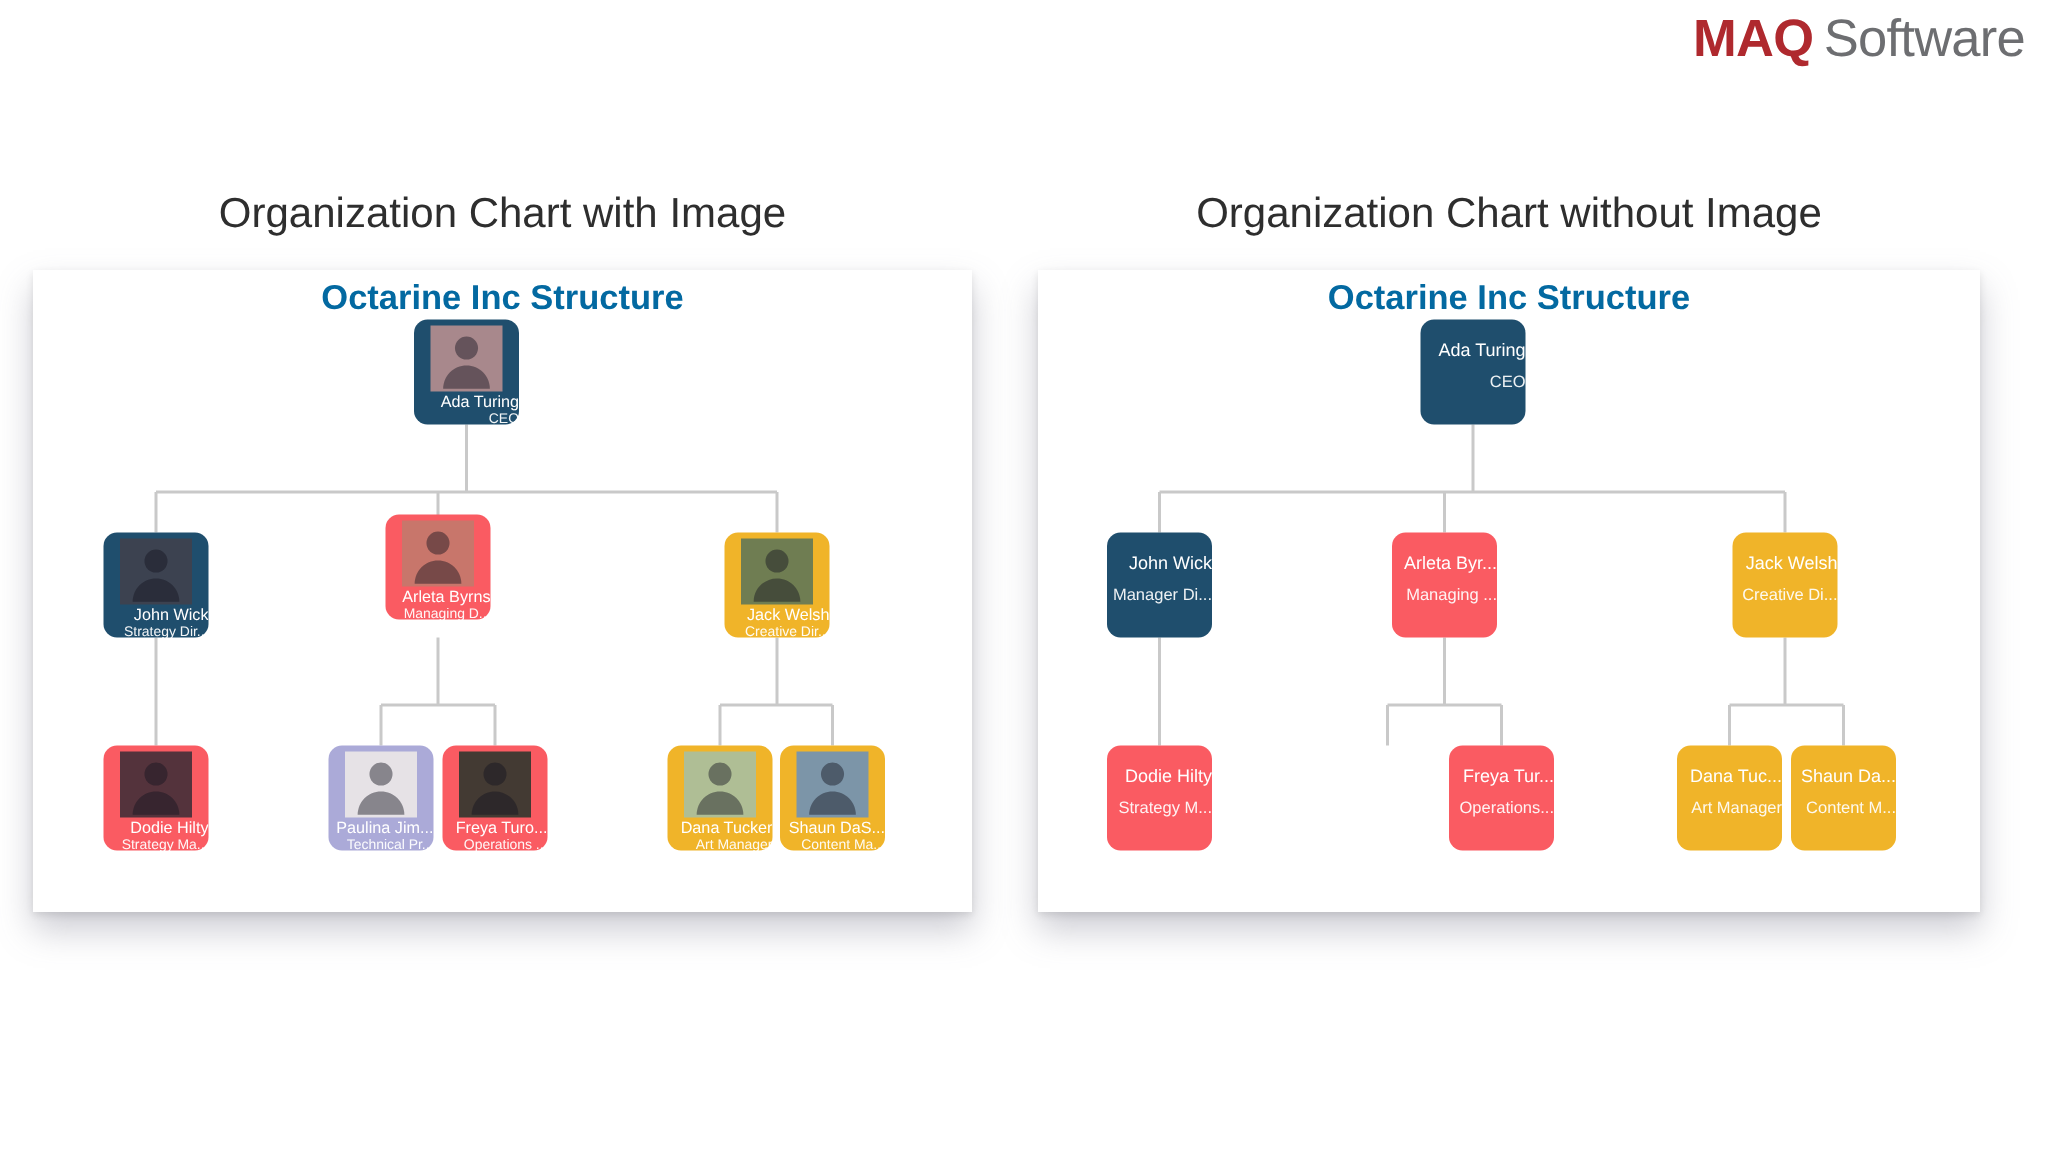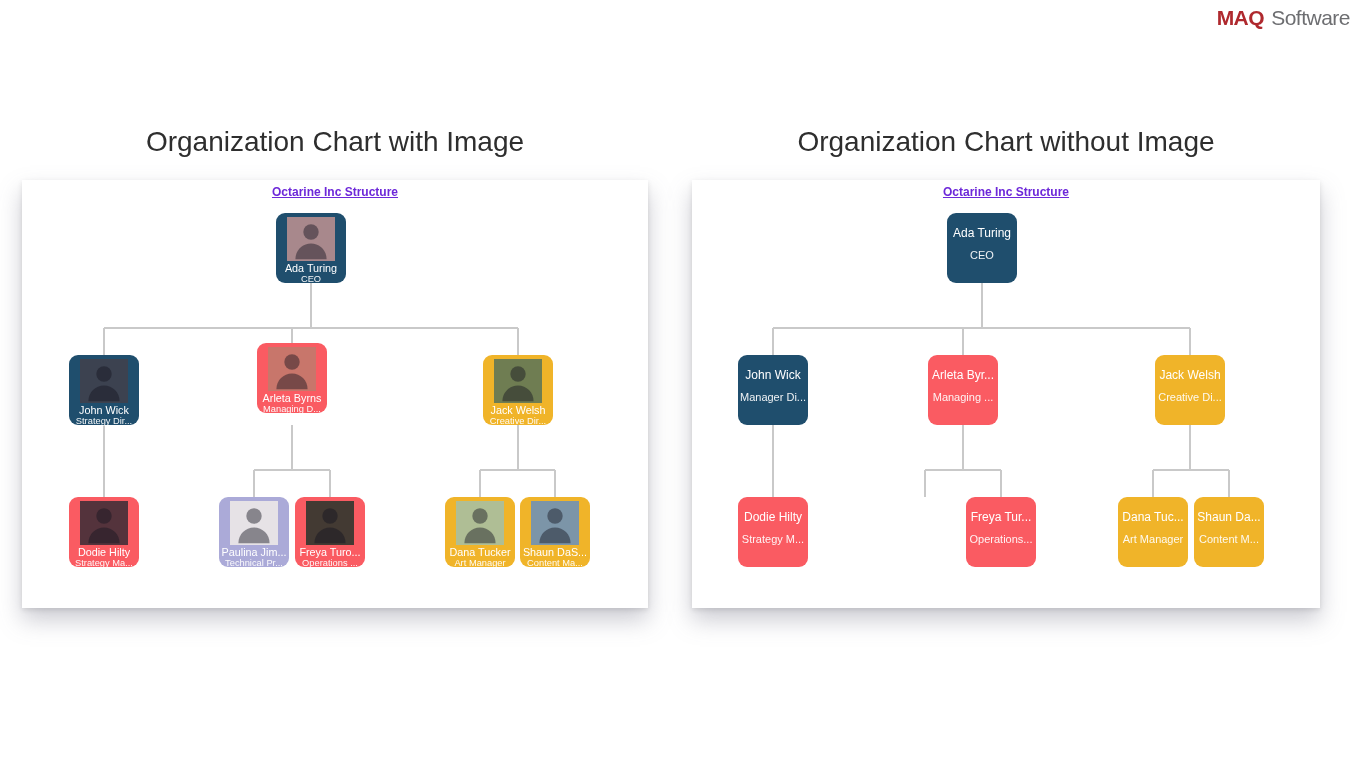--- a/index.html
+++ b/index.html
@@ -1,43 +1,43 @@
 <!DOCTYPE html>
 <html><head>
 <meta charset="utf-8">
 <style>
   html,body{margin:0;padding:0;background:#ffffff;}
   .page{position:relative;width:1366px;height:768px;background:#ffffff;overflow:hidden;
         font-family:"Liberation Sans", sans-serif;}
 
   
-  .logo{position:absolute;top:6px;right:16px;font-size:21px;letter-spacing:-0.5px;}
+  .logo{position:absolute;top:6px;right:16px;font-size:35px;letter-spacing:-0.5px;}
   .logo-brand{color:#AF292E;font-weight:700;}
   .logo-suffix{color:#6D6E71;font-weight:400;margin-left:7px;}
 
   
   .section-heading{position:absolute;top:126px;text-align:center;font-size:28px;
                    color:#2e2e2e;font-weight:400;}
   .heading-left{left:22px;width:626px;}
   .heading-right{left:692px;width:628px;}
 
   
   .panel{position:absolute;top:180px;height:428px;background:#ffffff;
          box-shadow:0 2px 5px rgba(0,0,0,0.10), 0 12px 22px rgba(110,110,130,0.35);}
   .panel-left{left:22px;width:626px;}
   .panel-right{left:692px;width:628px;}
 
   .chart-title{position:absolute;top:5px;left:0;right:0;text-align:center;
-               font-size:12px;font-weight:700;color:#6d28d9;text-decoration:underline;}
+               font-size:23px;font-weight:700;color:#0369a1;}
 
   .connector{position:absolute;}
 
   
   .node{position:absolute;width:70px;height:70px;border-radius:9px;color:#ffffff;
-        text-align:center;cursor:pointer;box-sizing:border-box;}
+        text-align:right;cursor:pointer;box-sizing:border-box;}
   .node .photo{width:48px;height:44px;margin:4px auto 0;overflow:hidden;}
   .photo svg{width:100%;height:100%;display:block;}
   .with-photo .node-name{font-size:10.8px;line-height:12px;margin-top:1px;white-space:nowrap;overflow:hidden;}
   .with-photo .node-role{font-size:9.3px;line-height:10px;opacity:.95;white-space:nowrap;overflow:hidden;}
   .no-photo .node-name{font-size:12px;margin-top:13px;white-space:nowrap;overflow:hidden;}
   .no-photo .node-role{font-size:11px;margin-top:9px;opacity:.92;white-space:nowrap;overflow:hidden;}
 </style>
 </head>
 <body>
 

